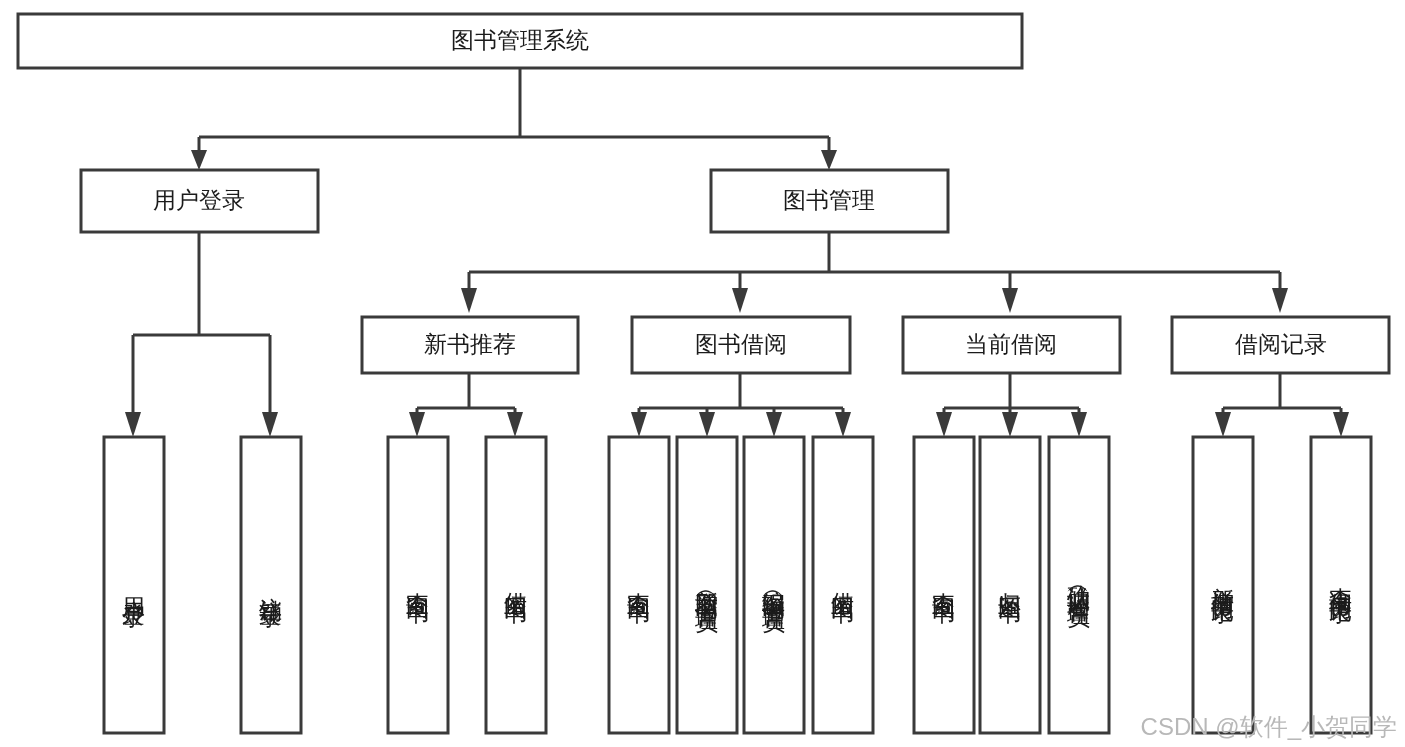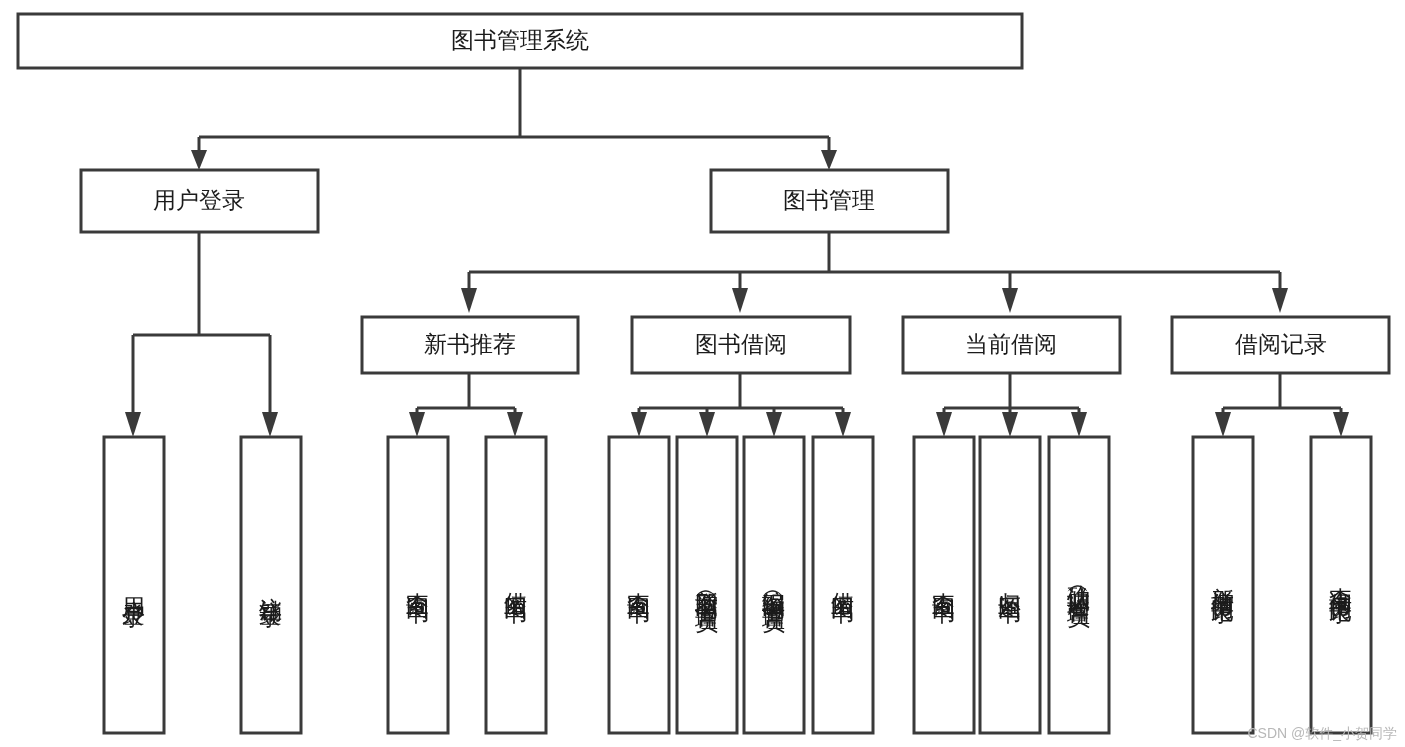--- a/index.html
+++ b/index.html
@@ -55,21 +55,21 @@
     writing-mode: vertical-rl;
     text-orientation: upright;
     text-anchor: middle;
     dominant-baseline: central;
   }
   .watermark {
     position: absolute;
     right: 8px;
     bottom: 4px;
     color: #b8b8b8;
-    font-size: 14px;
+    font-size: 24px;
     font-family: "Liberation Sans", "DejaVu Sans", sans-serif;
     white-space: nowrap;
     pointer-events: none;
     user-select: none;
   }
 </style>
 </head>
 <body>
 
 <div id="diagram-root">

